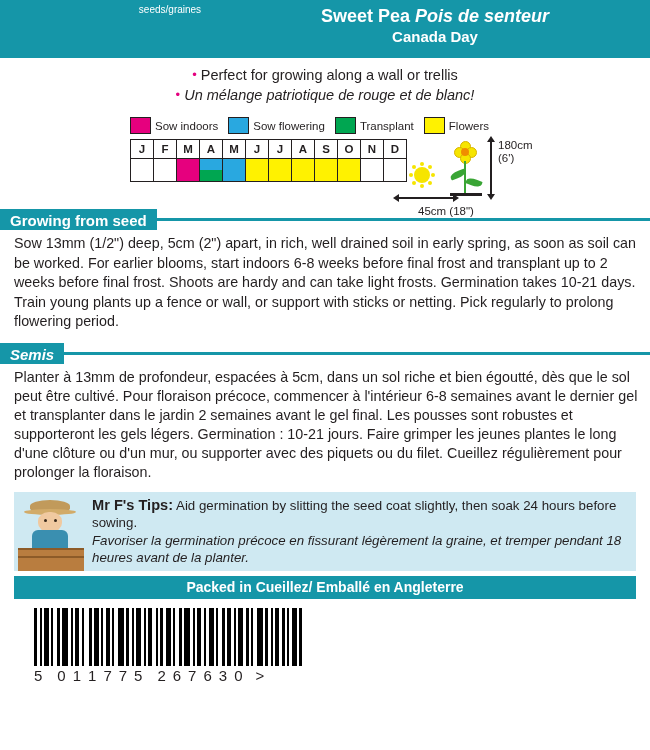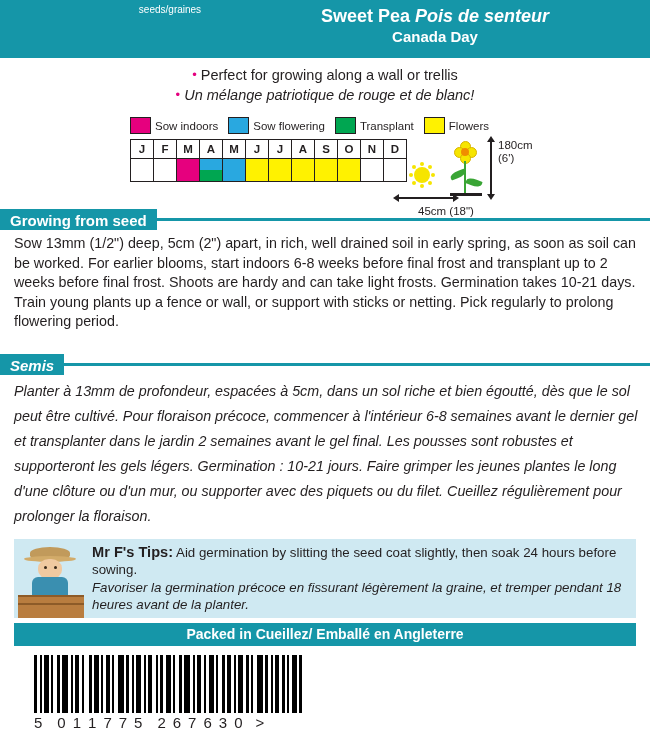--- a/index.html
+++ b/index.html
@@ -349,22 +349,21 @@
     flex: 1;
     height: 3px;
     background: #1596a8;
   }
   .body-text {
     font-size: 14.3px;
     line-height: 19.5px;
     padding: 4px 12px 0 14px;
   }
   .body-text.fr {
-    font-style: italic;
-    line-height: 25px;
+    line-height: 19px;
   }
 
   
   .tips {
     margin: 10px 14px 0 14px;
     background: #cfe9f2;
     display: flex;
     min-height: 78px;
   }
   .tips .pic {
@@ -647,21 +646,21 @@
   <div class="arrow-h"></div>
   <div class="hlabel w45">45cm (18")</div>
 </div>
 
 <div class="banner">
   <div class="bar">Growing from seed</div>
   <div class="tail"></div>
 </div>
 <div class="body-text">Sow 13mm (1/2") deep, 5cm (2") apart, in rich, well drained soil in early spring, as soon as soil can be worked. For earlier blooms, start indoors 6-8 weeks before final frost and transplant up to 2 weeks before final frost. Shoots are hardy and can take light frosts. Germination takes 10-21 days. Train young plants up a fence or wall, or support with sticks or netting. Pick regularly to prolong flowering period.</div>
 
-<div class="banner" style="margin-top:22px">
+<div class="banner" style="margin-top:11px">
   <div class="bar italic">Semis</div>
   <div class="tail"></div>
 </div>
 <div class="body-text fr">Planter à 13mm de profondeur, espacées à 5cm, dans un sol riche et bien égoutté, dès que le sol peut être cultivé.  Pour floraison précoce, commencer à l'intérieur 6-8 semaines avant le dernier gel et transplanter dans le jardin 2 semaines avant le gel final. Les pousses sont robustes et supporteront les gels légers. Germination : 10-21 jours.  Faire grimper les jeunes plantes le long d'une clôture ou d'un mur, ou supporter avec des piquets ou du filet.  Cueillez régulièrement pour prolonger la floraison.</div>
 
 <div class="tips">
   <div class="pic">
     <div class="hat"></div>
     <div class="hatbrim"></div>
     <div class="face"></div>

